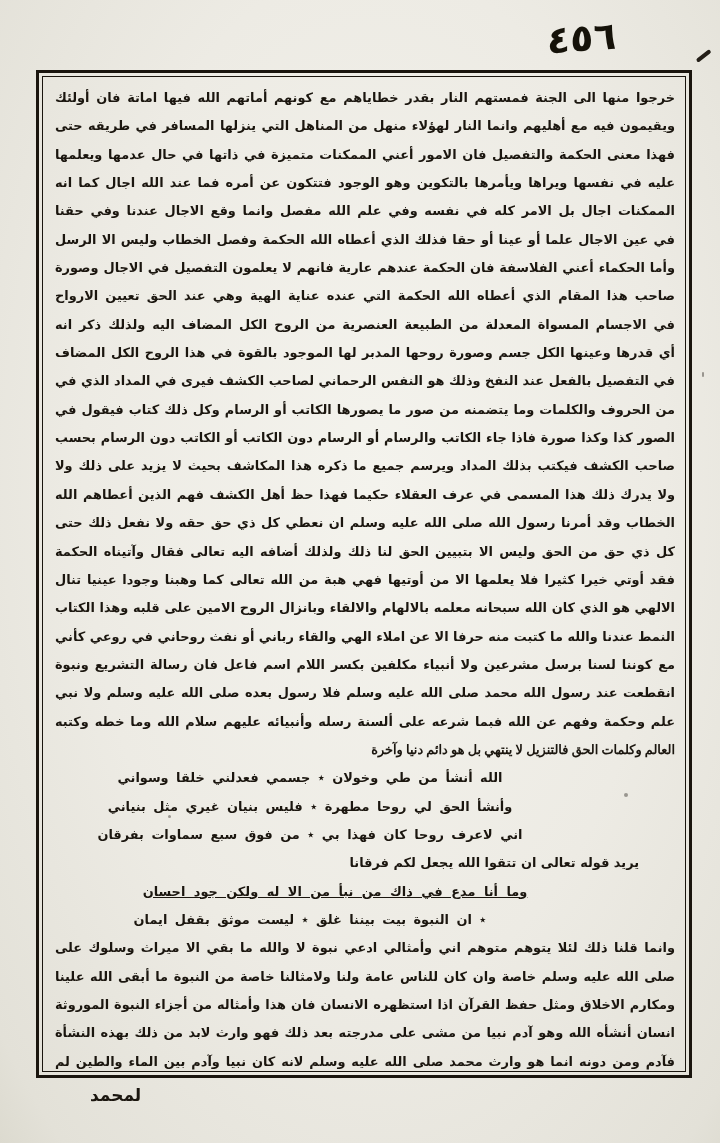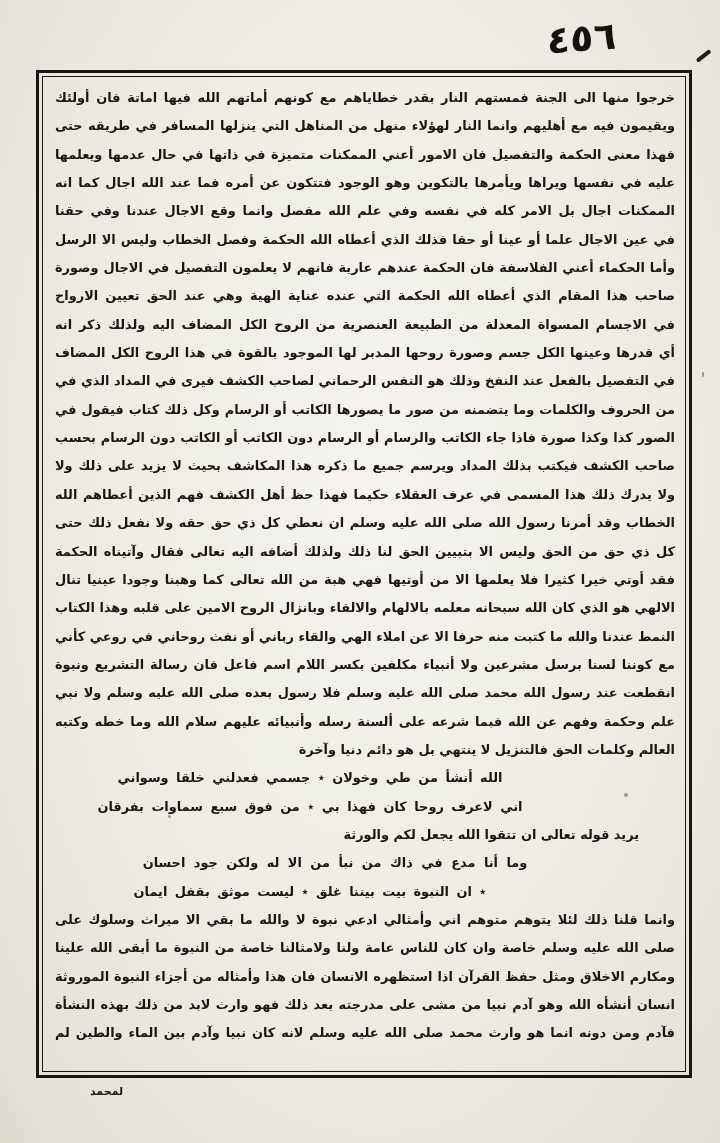--- a/index.html
+++ b/index.html
@@ -30,27 +30,27 @@
     position:absolute; inset:3px; border:1.7px solid #1a150e;
     padding:7px 10px 4px 12px;
   }
   .text-block {
     direction:rtl; height:100%;
     font-size:12.9px; font-weight:bold; color:#1b160f;
     text-rendering:optimizeLegibility;
   }
   .ln { height:28.35px; line-height:28.35px; overflow:hidden; }
   .prose     { text-align:justify; text-align-last:justify; }
-  .prose-end { text-align:right; text-align-last:right; }
+  .prose-end { text-align:right; text-align-last:right;font-family:Liberation Serif, serif; }
   .verse     { text-align:right; text-align-last:center; transform:translateX(-55px); word-spacing:3px; }
-  .verse-wide{ text-align:left; text-align-last:center; transform:translateX(-30px); word-spacing:4px; }
+  .verse-wide{ text-align:left; text-align-last:center; transform:translateX(-30px); word-spacing:4px;text-decoration:underline; }
   .quote     { text-align:right; text-align-last:right; padding-right:36px; }
   .catchword {
     position:absolute; left:90px; top:1085px;
-    direction:rtl; font-size:11px; font-weight:bold; color:#1b160f;
+    direction:rtl; font-size:17px; font-weight:bold; color:#1b160f;
   }
   .speck { position:absolute; background:#55504a; border-radius:50%; opacity:.55; }
 </style>
 </head>
 <body>
 
 <div class="page-number">٤٥٦</div>
 
 <div class="corner-tick"></div>
 
@@ -75,22 +75,23 @@
         <div class="ln prose">الخطاب وقد أمرنا رسول الله صلى الله عليه وسلم ان نعطي كل ذي حق حقه ولا نفعل ذلك حتى نعلم ما يستحقه</div>
         <div class="ln prose">كل ذي حق من الحق وليس الا بتبيين الحق لنا ذلك ولذلك أضافه اليه تعالى فقال وآتيناه الحكمة ومن يؤتى الحكمة</div>
         <div class="ln prose">فقد أوتي خيرا كثيرا فلا يعلمها الا من أوتيها فهي هبة من الله تعالى كما وهبنا وجودا عينيا تنال ولم نكن شيأ وجوديا فالعلم</div>
         <div class="ln prose">الالهي هو الذي كان الله سبحانه معلمه بالالهام والالقاء وبانزال الروح الامين على قلبه وهذا الكتاب من ذلك</div>
         <div class="ln prose">النمط عندنا والله ما كتبت منه حرفا الا عن املاء الهي والقاء رباني أو نفث روحاني في روعي كأني هذا جملة الامر</div>
         <div class="ln prose">مع كوننا لسنا برسل مشرعين ولا أنبياء مكلفين بكسر اللام اسم فاعل فان رسالة التشريع ونبوة التكليف قد</div>
         <div class="ln prose">انقطعت عند رسول الله محمد صلى الله عليه وسلم فلا رسول بعده صلى الله عليه وسلم ولا نبي يشرع ولا يكلف وانما هو</div>
         <div class="ln prose">علم وحكمة وفهم عن الله فبما شرعه على ألسنة رسله وأنبيائه عليهم سلام الله وما خطه وكتبه في لوح الوجود من حروف</div>
         <div class="ln prose-end">العالم وكلمات الحق فالتنزيل لا ينتهي بل هو دائم دنيا وآخرة</div>
         <div class="ln verse">الله أنشأ من طي وخولان ٭ جسمي فعدلني خلقا وسواني</div>
+        <div class="ln verse">وأنشأ الحق لي روحا مطهرة ٭ فليس بنيان غيري مثل بنياني</div>
         <div class="ln verse">اني لاعرف روحا كان فهذا بي ٭ من فوق سبع سماوات بفرقان</div>
-        <div class="ln quote">يريد قوله تعالى ان تتقوا الله يجعل لكم والورثة</div>
+        <div class="ln quote">يريد قوله تعالى ان تتقوا الله يجعل لكم فرقانا</div>
         <div class="ln verse-wide">وما أنا مدع في ذاك من نبأ من الا له ولكن جود احسان</div>
         <div class="ln verse">٭ ان النبوة بيت بيننا غلق ٭ ليست موثق بقفل ايمان</div>
         <div class="ln prose">وانما قلنا ذلك لئلا يتوهم متوهم اني وأمثالي ادعي نبوة لا والله ما بقي الا ميراث وسلوك على مدرجة محمد رسول الله</div>
         <div class="ln prose">صلى الله عليه وسلم خاصة وان كان للناس عامة ولنا ولامثالنا خاصة من النبوة ما أبقى الله علينا منها مثل المبشرات</div>
         <div class="ln prose">ومكارم الاخلاق ومثل حفظ القرآن اذا استظهره الانسان فان هذا وأمثاله من أجزاء النبوة الموروثة ولذلك كان أول</div>
         <div class="ln prose">انسان أنشأه الله وهو آدم نبيا من مشى على مدرجته بعد ذلك فهو وارث لابد من ذلك بهذه النشأة الترابية وأما في المقام</div>
         <div class="ln prose">فآدم ومن دونه انما هو وارث محمد صلى الله عليه وسلم لانه كان نبيا وآدم بين الماء والطين لم يكن بعد موجودا فالنبوة</div>
       </div>
   </div>
 </div>

